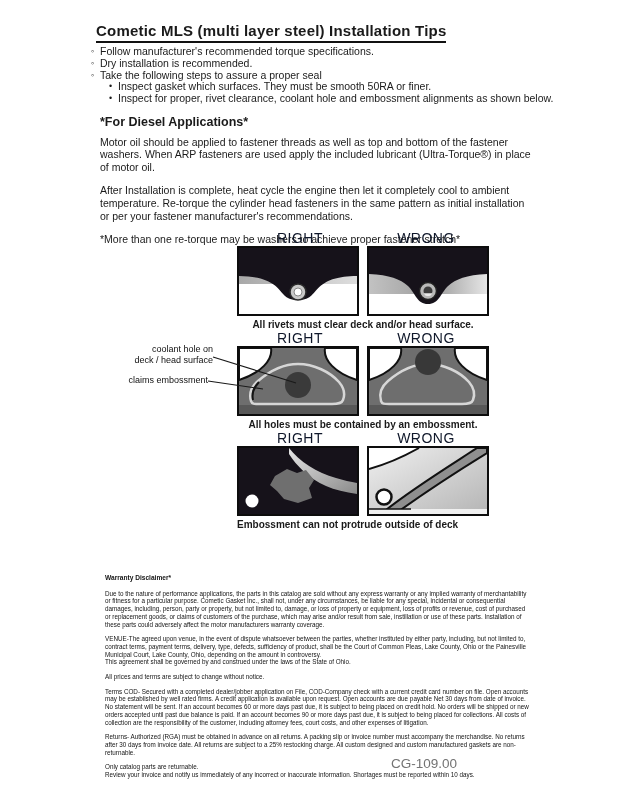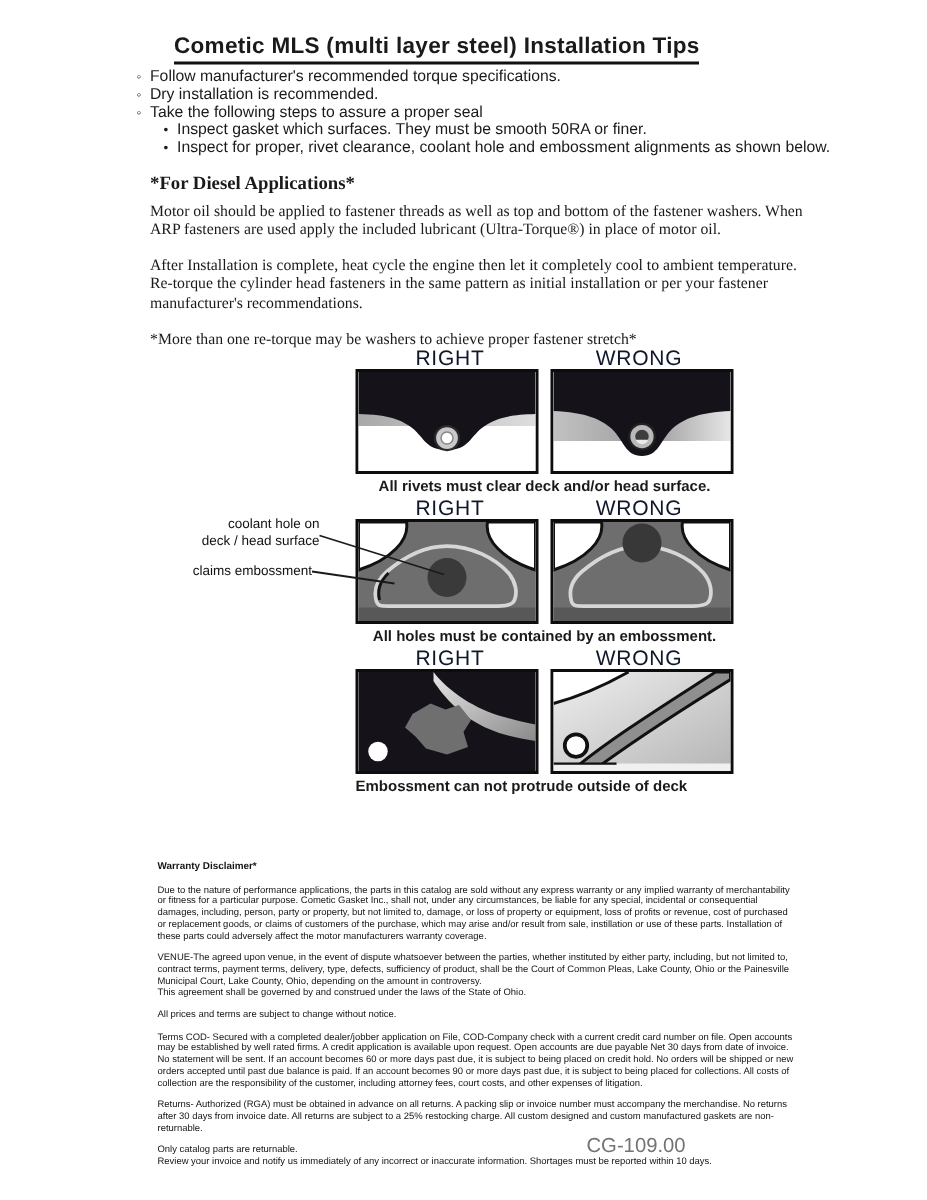--- a/index.html
+++ b/index.html
@@ -3,31 +3,31 @@
 <meta charset="utf-8">
 <style>
   html,body { margin:0; padding:0; background:#e8e8e8; }
   .page {
     position:relative; width:618px; height:800px; margin:0 auto;
     background:#ffffff; overflow:hidden;
     font-family:"Liberation Sans", sans-serif; color:#1a1a1a;
   }
   
   .title {
-    position:absolute; left:116px; top:22px;
+    position:absolute; left:96px; top:22px;
     font-size:15px; font-weight:bold; letter-spacing:0.2px;
     border-bottom:2px solid #111; padding-bottom:2px; display:inline-block;text-align:right;
   }
   
   .bullets { position:absolute; left:91px; top:46px; width:490px; font-size:10.5px; line-height:11.8px; }
   .b-item { display:flex; }
   .b-item .marker { width:9px; flex:0 0 9px; font-size:9px; line-height:11.8px; }
   .b-sub { margin-left:18px; }
   
-  .diesel { position:absolute; left:100px; top:116px; width:436px; font-size:10.5px; line-height:12.6px;font-family:Liberation Serif, serif; }
+  .diesel { position:absolute; left:100px; top:116px; width:436px; font-size:10.5px; line-height:12.6px; }
   .diesel h2 { font-size:12.5px; font-weight:bold; margin:0 0 7px 0; }
   .diesel p { margin:0 0 11px 0; }
   
   .fig { position:absolute; left:237px; width:252px; }
   .fig-labels { display:flex; width:252px; height:16px; }
   .fig-labels span { flex:1; text-align:center; font-size:14px; color:#0f172a; letter-spacing:0.5px; }
   .fig-boxes { display:flex; gap:8px; }
   .dbox { width:118px; height:66px; border:2px solid #0d0d0d; background:#fff; }
   .dbox svg { display:block; }
   .fig-caption { width:252px; margin-top:3px; font-size:10px; font-weight:bold;

